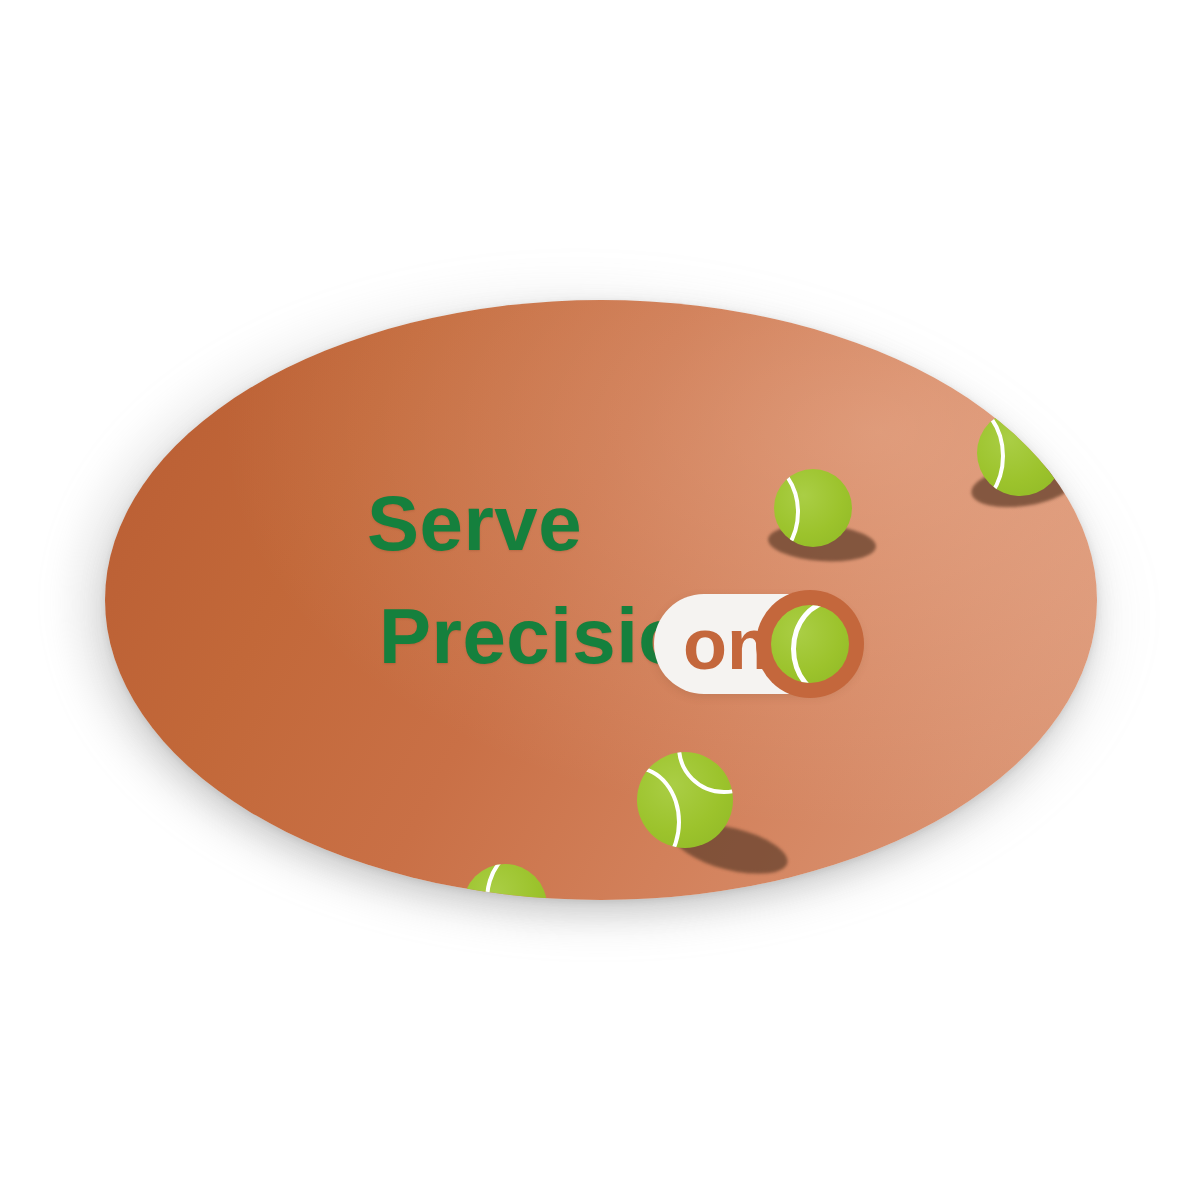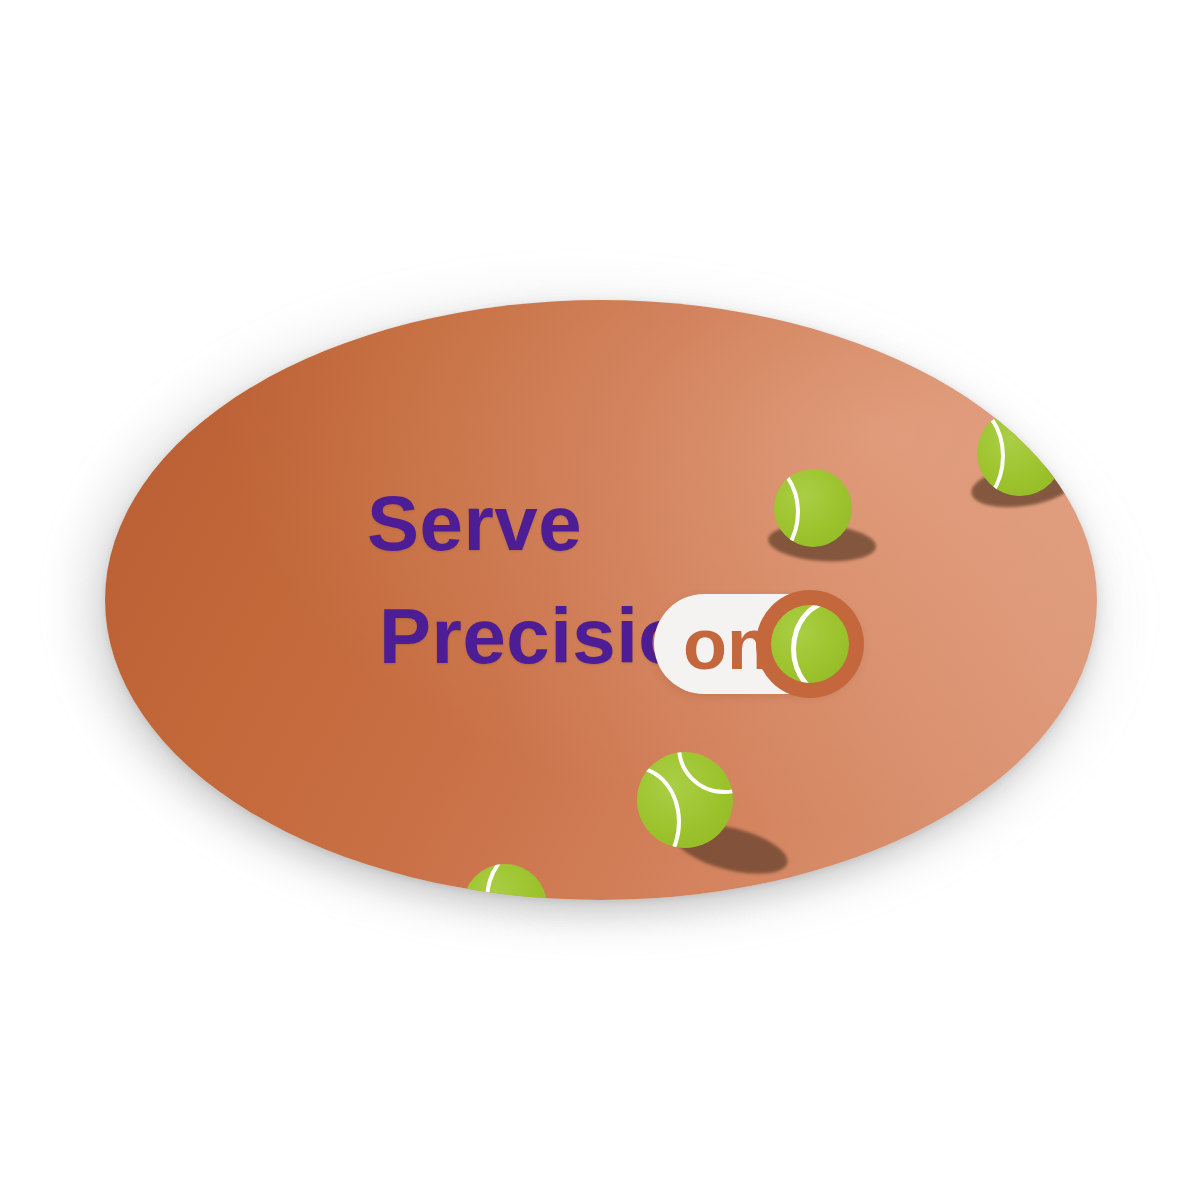--- a/index.html
+++ b/index.html
@@ -86,21 +86,21 @@
   .seam {
     position: absolute;
     border: 4px solid #ffffff;
     border-radius: 50%;
     background: transparent;
   }
 
   
   .title-line {
     position: absolute;
-    color: #4c1d95;
+    color: #15803d;
     font-family: "Liberation Sans", sans-serif;
     font-weight: bold;
     letter-spacing: 0.5px;
     white-space: nowrap;
     text-shadow: 0 1px 2px rgba(120,60,30,0.25);
   }
   #line-serve {
     left: 367px;
     top: 483px;
     font-size: 78px;

